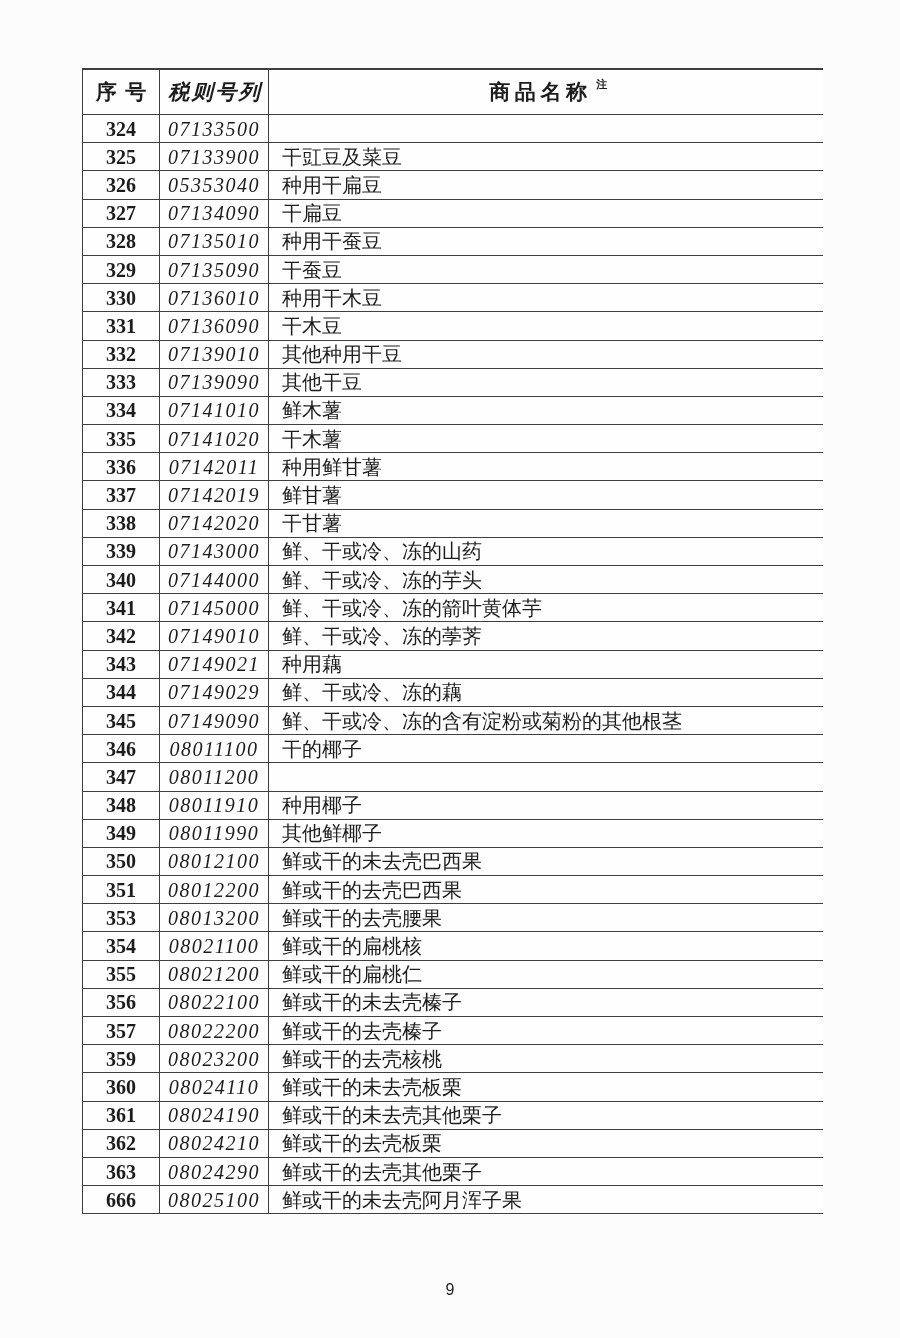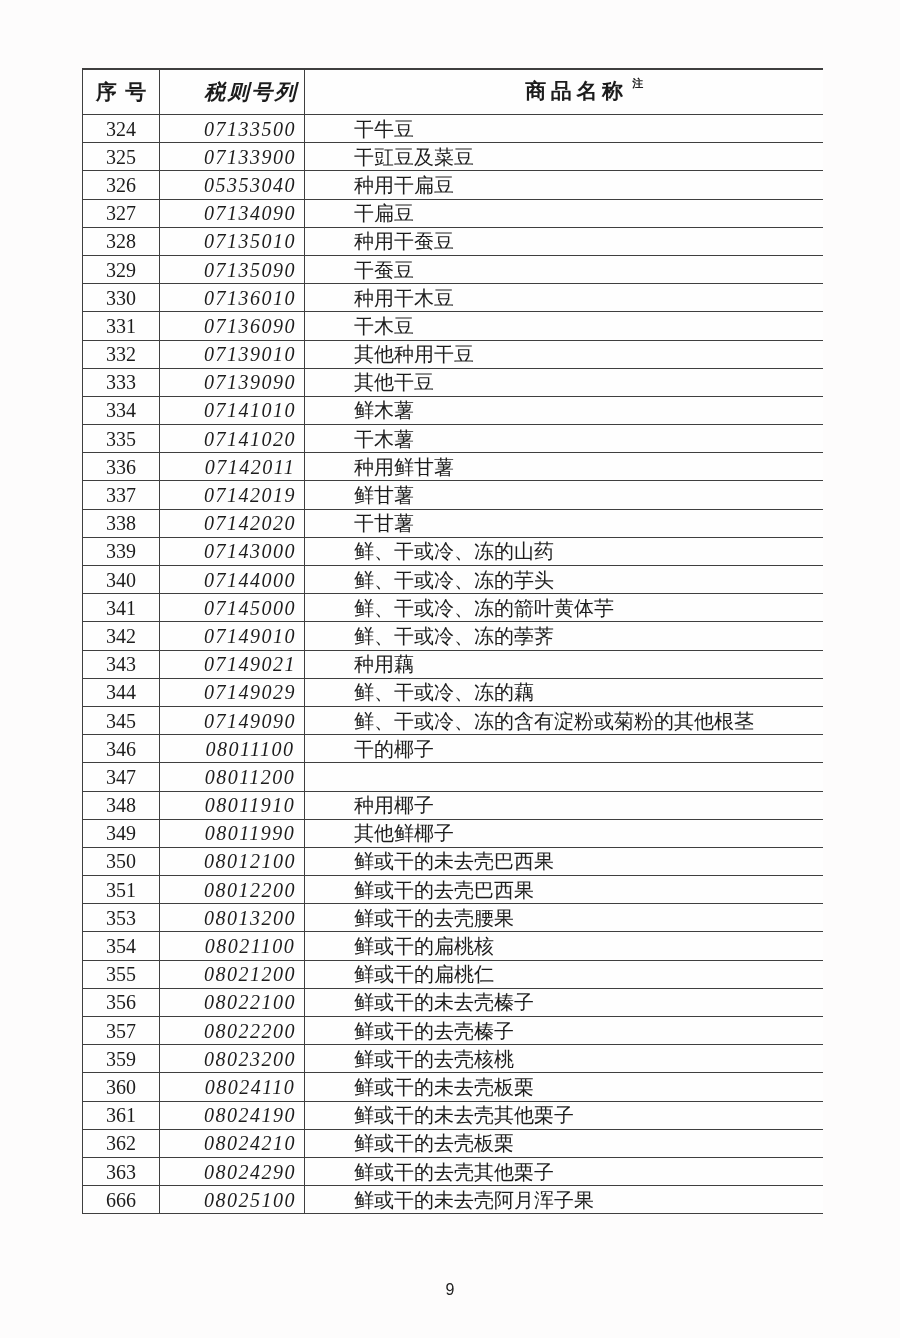--- a/index.html
+++ b/index.html
@@ -24,58 +24,58 @@
     border-left: 1.5px solid #3f3f3f;
     box-sizing: border-box;
     background: #fefefe;
   }
   .tr {
     display: flex;
     align-items: stretch;
     height: 28.2px;
     border-bottom: 1.5px solid #3f3f3f;
     box-sizing: border-box;
-    gap: 36px;
   }
   .tr.header-row {
     height: 45px;
   }
   .td {
     display: flex;
     align-items: center;
     box-sizing: border-box;
     font-size: 20px;
     line-height: 1;
     white-space: nowrap;
     overflow: hidden;
   }
   .td-seq {
     width: 77px;
     justify-content: center;
     border-right: 1.5px solid #3f3f3f;
+    font-weight: bold;
   }
   .td-code {
     width: 109px;
     justify-content: center;
     letter-spacing: 1.5px;
     border-right: 1.5px solid #3f3f3f;
     font-style: italic;
   }
   .td-name {
     flex: 1;
     justify-content: flex-start;
     padding-left: 13px;
   }
   .th {
     font-weight: bold;
     font-size: 21px;
   }
   .th.td-seq { letter-spacing: 0.40em; text-indent: 0.40em; }
   .th.td-code { letter-spacing: 0.12em; text-indent: 0.12em; }
-  .th.td-name { justify-content: center; padding-left: 0; letter-spacing: 0.22em; text-indent: 0.22em; font-family: Liberation Mono, monospace; }
+  .th.td-name { justify-content: center; padding-left: 0; letter-spacing: 0.22em; text-indent: 0.22em; }
   .note-sup {
     font-size: 11px;
     font-weight: bold;
     position: relative;
     top: -8px;
     letter-spacing: 0;
   }
   .page-number {
     position: absolute;
     left: 0;
@@ -100,21 +100,20 @@
       <div class="td td-name th">
         <span>商品名称</span>
           <span class="note-sup">注</span>
       </div>
     </div>
 
     <div id="tbody">
   <div class="tr">
     <div class="td td-seq">324</div>
     <div class="td td-code">07133500</div>
-    <div class="td td-name">干牛豆</div>
   </div>
 
   <div class="tr">
     <div class="td td-seq">325</div>
     <div class="td td-code">07133900</div>
     <div class="td td-name">干豇豆及菜豆</div>
   </div>
 
   <div class="tr">
     <div class="td td-seq">326</div>

